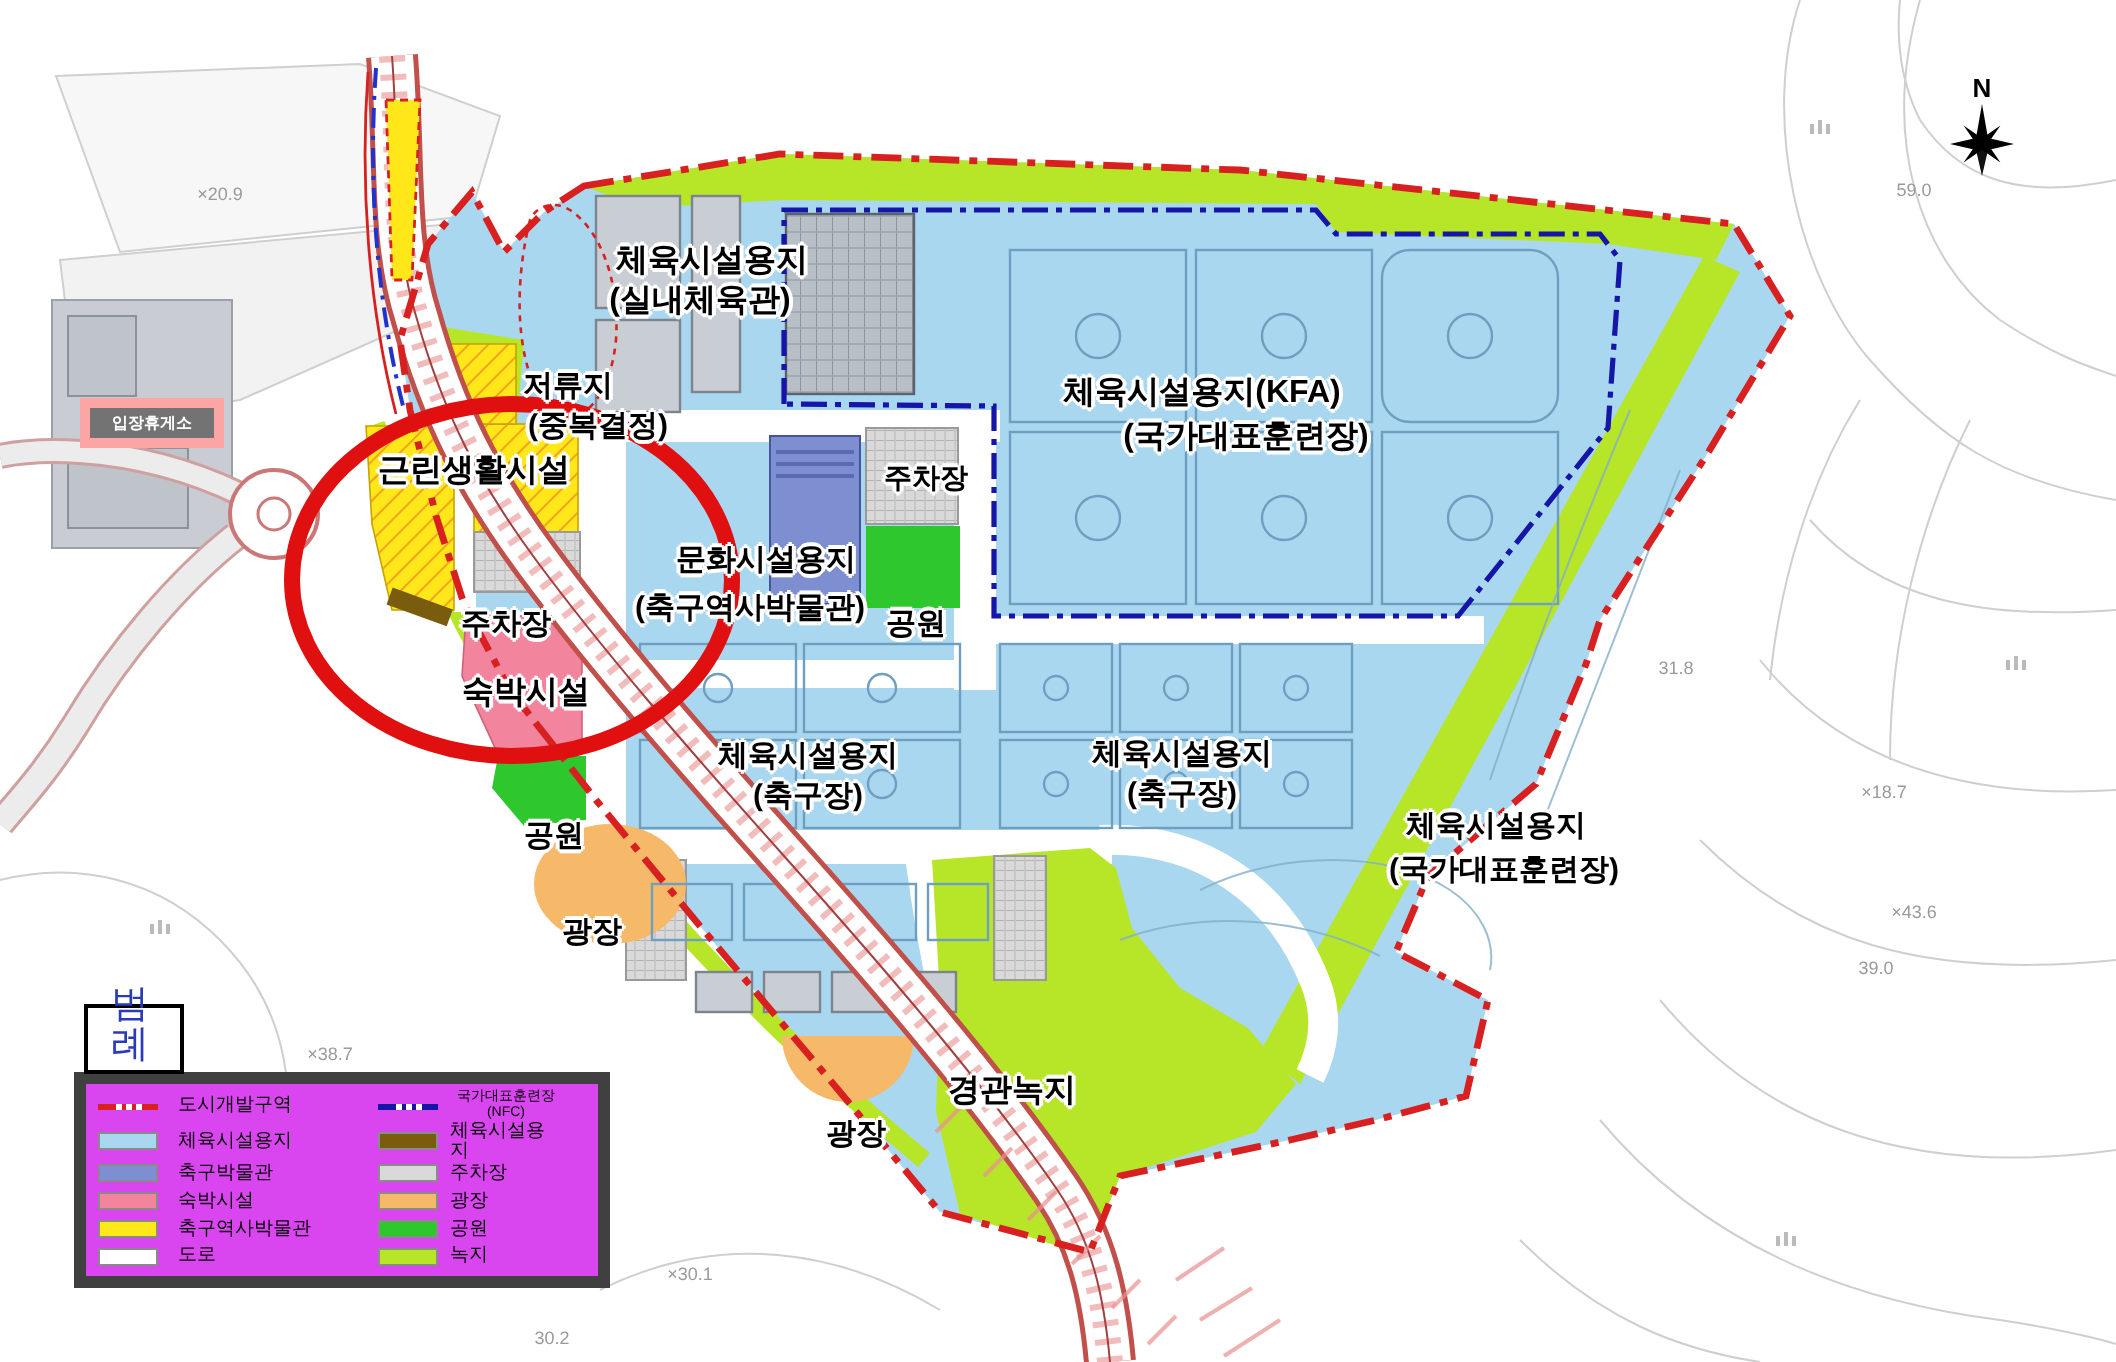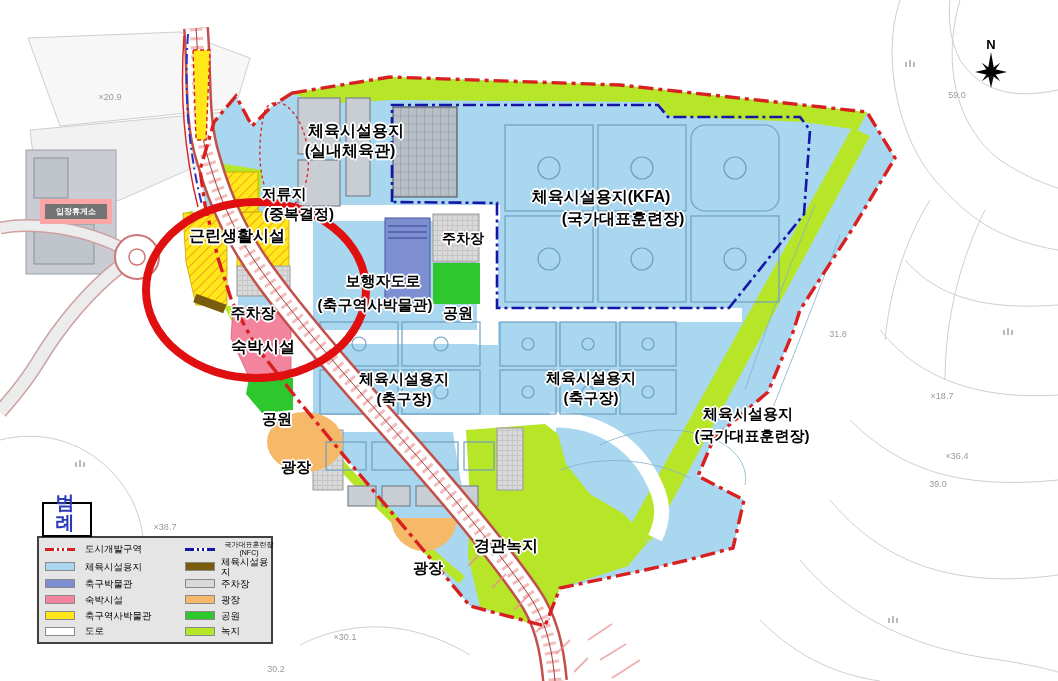--- a/index.html
+++ b/index.html
@@ -12,28 +12,28 @@
                       0 -2px 0 #fff,0 2px 0 #fff,-2px 0 0 #fff,2px 0 0 #fff;}
   .sz16{font-size:16px;} .sz15{font-size:15px;margin-top:26px;} .sz14{font-size:14px;}
   .elev{position:absolute;transform:translate(-50%,-50%);color:#9a9a9a;font-size:9px;
         white-space:nowrap;z-index:6;text-shadow:none;font-weight:normal;margin-top:40px;}
   .restbox{position:absolute;left:28px;top:199px;width:62px;height:15px;background:#737373;
            border:5px solid #fca5a5;color:#fff;font-size:8px;font-weight:bold;display:flex;
            align-items:center;justify-content:center;z-index:20;white-space:nowrap;margin-left:12px;}
   .compassN{position:absolute;left:991px;top:44px;transform:translate(-50%,-50%);
             font-size:13px;font-weight:bold;color:#000;z-index:25;}
   
-  #legend{position:absolute;left:37px;top:536px;width:236px;height:108px;background:#e5e5e5;
-          border:2px solid #404040;z-index:40;display:grid;
+  #legend{position:absolute;left:37px;top:536px;width:268px;height:108px;background:#d946ef;
+          border:6px solid #404040;z-index:40;display:grid;
           grid-template-columns:40px 100px 36px 56px;grid-auto-rows:1fr;
           align-items:center;padding:3px 2px 3px 6px;box-sizing:border-box;}
   #legendTitleBox{position:absolute;left:42px;top:502px;width:46px;height:31px;background:#fff;
           border:2px solid #000;z-index:41;}
   #legendTitle{position:absolute;left:65px;top:513px;transform:translate(-50%,-50%);
-          z-index:42;color:#2a3bb8;font-weight:bold;font-size:19px;width:20px;
+          z-index:42;color:#2a3bb8;font-weight:normal;font-size:19px;width:20px;
           word-break:break-all;line-height:1.05;text-align:center;}
   .sw{height:9px;width:30px;border:1px solid #8a8a8a;box-sizing:border-box;}
   .sw-none{border:none;height:3px;}
   .lredline{background:repeating-linear-gradient(90deg,#d82020 0 9px,#fff 9px 12px,#d82020 12px 14px,#fff 14px 17px,#d82020 17px 19px,#fff 19px 22px);}
   .lblueline{background:repeating-linear-gradient(90deg,#1515a8 0 9px,#fff 9px 12px,#1515a8 12px 14px,#fff 14px 17px,#1515a8 17px 19px,#fff 19px 22px);}
   .lg-label{font-size:9.5px;color:#000;text-align:justify;text-align-last:justify;
             padding-right:8px;line-height:1;}
   .lg-label-sm{font-size:7px;color:#000;text-align:center;line-height:1.15;}
 </style>
 </head>
@@ -271,21 +271,21 @@
 </svg>
 
 <div class="mlabel sz16" style="left:356px;top:131px">체육시설용지</div>
 <div class="mlabel sz16" style="left:350px;top:151px">(실내체육관)</div>
 <div class="mlabel sz15" style="left:284px;top:168px">저류지</div>
 <div class="mlabel sz15" style="left:299px;top:188px">(중복결정)</div>
 <div class="mlabel sz16" style="left:601px;top:197px">체육시설용지(KFA)</div>
 <div class="mlabel sz16" style="left:623px;top:219px">(국가대표훈련장)</div>
 <div class="mlabel sz16" style="left:237px;top:236px">근린생활시설</div>
 <div class="mlabel sz15" style="left:253px;top:287px">주차장</div>
-<div class="mlabel sz15" style="left:383px;top:255px">보행자도로</div>
+<div class="mlabel sz15" style="left:383px;top:255px">문화시설용지</div>
 <div class="mlabel sz15" style="left:375px;top:279px">(축구역사박물관)</div>
 <div class="mlabel sz14" style="left:463px;top:239px">주차장</div>
 <div class="mlabel sz15" style="left:458px;top:287px">공원</div>
 <div class="mlabel sz16" style="left:263px;top:347px">숙박시설</div>
 <div class="mlabel sz15" style="left:404px;top:353px">체육시설용지</div>
 <div class="mlabel sz15" style="left:404px;top:373px">(축구장)</div>
 <div class="mlabel sz15" style="left:591px;top:352px">체육시설용지</div>
 <div class="mlabel sz15" style="left:591px;top:372px">(축구장)</div>
 <div class="mlabel sz15" style="left:748px;top:388px">체육시설용지</div>
 <div class="mlabel sz15" style="left:752px;top:410px">(국가대표훈련장)</div>
@@ -294,21 +294,21 @@
 <div class="mlabel sz15" style="left:428px;top:542px">광장</div>
 <div class="mlabel sz16" style="left:506px;top:546px">경관녹지</div>
 
 <div class="restbox">입장휴게소</div>
 <div class="compassN">N</div>
 
 <div class="elev" style="left:110px;top:57px">×20.9</div>
 <div class="elev" style="left:957px;top:55px">59.0</div>
 <div class="elev" style="left:838px;top:294px">31.8</div>
 <div class="elev" style="left:942px;top:356px">×18.7</div>
-<div class="elev" style="left:957px;top:416px">×36.4</div>
+<div class="elev" style="left:957px;top:416px">×43.6</div>
 <div class="elev" style="left:938px;top:444px">39.0</div>
 <div class="elev" style="left:165px;top:487px">×38.7</div>
 <div class="elev" style="left:140px;top:522px">×25.1</div>
 <div class="elev" style="left:345px;top:597px">×30.1</div>
 <div class="elev" style="left:276px;top:629px">30.2</div>
 
 <div id="legendTitleBox"></div>
 <div id="legendTitle">범례</div>
 
 <div id="legend">

